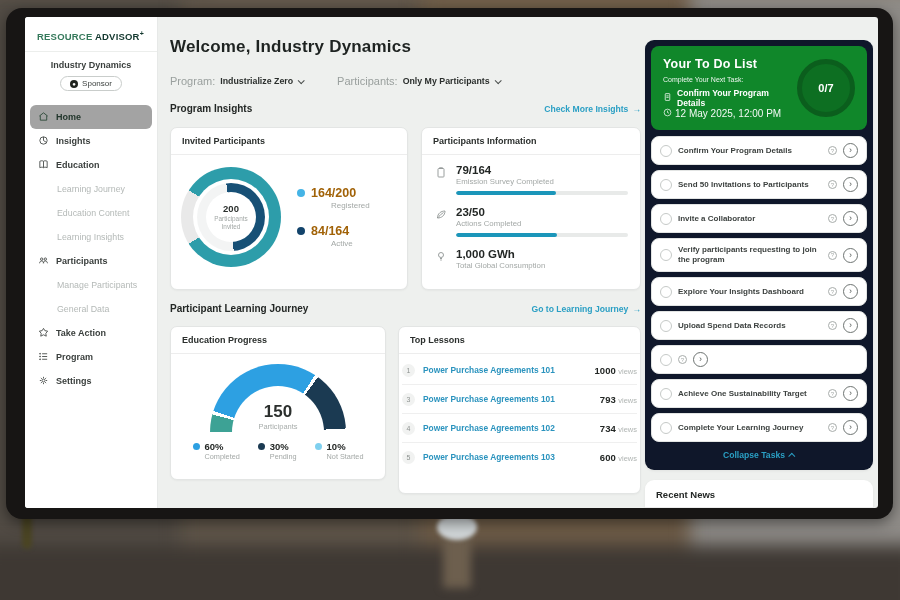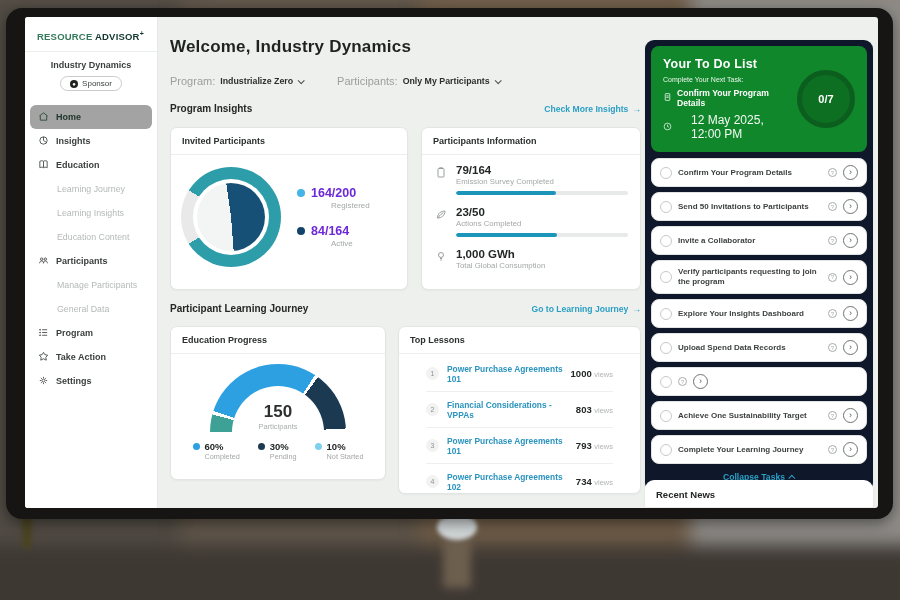--- a/index.html
+++ b/index.html
@@ -57,21 +57,21 @@
   .donut div { position:absolute; border-radius:50%; }
   .d-outer { inset:0; }
   .d-hole1 { inset:12px; background:#fff; }
   .d-inner { inset:16px; }
   .d-hole2 { inset:25px; background:#fff; display:flex; flex-direction:column; align-items:center; justify-content:center; text-align:center; }
   .d-val { font-size:9.5px; font-weight:bold; color:#2b2f2d; }
   .d-lab { font-size:6.4px; color:#a3a8a6; line-height:1.25; margin-top:1px; }
   .legend-col { display:flex; flex-direction:column; gap:14px; }
   .leg { display:flex; gap:6px; align-items:flex-start; }
   .leg .ldot { width:8px; height:8px; border-radius:50%; margin-top:3px; }
-  .leg .lval { font-size:12.5px; font-weight:bold; color:#6d28d9; }
+  .leg .lval { font-size:12.5px; font-weight:bold; color:#a16207; }
   .leg .llab { font-size:8px; color:#a3a8a6; margin-top:1px;padding-left:20px; }
 
   
   .pinfo { padding:9px 12px; display:flex; flex-direction:column; gap:11px; }
   .prow { display:flex; gap:8px; }
   .prow .ic { width:14px; display:flex; justify-content:center; padding-top:2px; }
   .prow .body { flex:1; }
   .prow .v { font-size:11.5px; font-weight:bold; color:#232725; }
   .prow .l { font-size:7.8px; color:#a3a8a6; margin-top:1px; }
   .bar { margin-top:5px; height:4px; border-radius:2px; background:#e8eae9; overflow:hidden; }
@@ -85,35 +85,35 @@
   .gauge-center { margin-top:-30px; text-align:center; position:relative; }
   .g-val { font-size:17px; font-weight:bold; color:#2b2f2d; }
   .g-lab { font-size:7.5px; color:#a8adab; }
   .gauge-legend { display:flex; gap:18px; margin-top:10px; }
   .gl { display:flex; gap:5px; }
   .gl .ldot { width:7px; height:7px; border-radius:50%; margin-top:2px; }
   .gl .lval { font-size:9.5px; font-weight:bold; color:#232725; }
   .gl .llab { font-size:7.3px; color:#a3a8a6; }
 
   
-  .lessons { padding:2px 27px; }
+  .lessons { padding:2px 3px; }
   .lrow { display:flex; align-items:center; gap:8px; padding:7.5px 0; border-bottom:1px solid #efefef; }
   .lrow:last-child { border-bottom:none; }
   .rank { width:13px; height:13px; border-radius:50%; background:#f1f2f1; color:#8d9290; font-size:7px; display:flex; align-items:center; justify-content:center; }
   .ltitle { flex:1; color:#2a93be; font-size:8.4px; font-weight:bold; cursor:pointer; }
   .lviews b { font-size:9.5px; color:#232725; }
   .lviews span { font-size:7.5px; color:#b0b5b3; }
 
   
   .right { position:absolute; left:620px; top:23px; width:228px; background:#0f172a; border-radius:9px; padding:6px; box-shadow:0 1px 3px rgba(0,0,0,.06); }
   .todo-head { background:#10872a; border-radius:8px; padding:11px 12px; color:#fff; display:flex; justify-content:space-between; align-items:center; }
   .todo-head .tt { font-size:12.5px; font-weight:bold; letter-spacing:.2px; }
   .todo-head .sub { font-size:7px; margin-top:5px; opacity:.92; }
   .todo-head .task { font-size:8.6px; font-weight:bold; margin-top:5px; display:flex; gap:5px; align-items:center; }
-  .todo-head .due { font-size:12px; margin-top:5px; display:flex; gap:19px; align-items:center; opacity:.95; }
+  .todo-head .due { font-size:10px; display:flex; gap:3px; align-items:center; opacity:.95; }
   .ring { flex:0 0 auto; width:58px; height:58px; border-radius:50%; background:#0d6f22; border:5px solid #0b5e1d; display:flex; align-items:center; justify-content:center; font-size:11px; font-weight:bold; color:#fff; }
   .tasks { margin-top:6px; display:flex; flex-direction:column; gap:5px; }
   .pill { display:flex; align-items:center; gap:6px; border:1px solid #e2e4e3; border-radius:8px; padding:6px 8px; background:#fff; cursor:pointer; }
   .cbox { flex:0 0 auto; width:12px; height:12px; border-radius:50%; border:1px solid #c6cac8; }
   .ptext { flex:1; font-size:8px; font-weight:bold; color:#3c413f; line-height:1.25; }
   .qmark { flex:0 0 auto; width:9px; height:9px; border-radius:50%; border:1px solid #a7acaa; color:#a7acaa; font-size:6px; display:flex; align-items:center; justify-content:center; }
   .go { flex:0 0 auto; width:15px; height:15px; border-radius:50%; border:1.3px solid #6e7472; color:#555b59; font-size:9px; display:flex; align-items:center; justify-content:center; padding-bottom:1px; }
   .collapse { display:flex; justify-content:center; align-items:center; gap:5px; padding:8px 0 4px 0; color:#2a9fc4; font-size:8.6px; font-weight:bold; cursor:pointer; }
   .chev-up { width:5px; height:5px; border-right:1.5px solid #2a9fc4; border-bottom:1.5px solid #2a9fc4; transform:rotate(-135deg) translateY(-1px); }
   .news { position:absolute; left:620px; top:463px; width:228px; height:45px; background:#fff; border-radius:9px 9px 0 0; box-shadow:0 1px 3px rgba(0,0,0,.06); }
@@ -164,53 +164,53 @@
           <div class="nav-item">
             <span><svg width="11" height="11" viewBox="0 0 24 24" fill="none" stroke="#4a4f4d" stroke-width="2">
                   <path d="M4 5 C7 3.5 10 3.5 12 5 C14 3.5 17 3.5 20 5 V19 C17 17.5 14 17.5 12 19 C10 17.5 7 17.5 4 19 Z M12 5 V19"></path>
                 </svg></span>
             <span>Education</span>
           </div>
           <div class="nav-sub">
               <span>Learning Journey</span>
             </div>
           <div class="nav-sub">
+              <span>Education Content</span>
+            </div>
+          <div class="nav-sub">
               <span>Learning Insights</span>
-            </div>
-          <div class="nav-sub">
-              <span>Education Content</span>
             </div>
           <div class="nav-item">
             <span><svg width="11" height="11" viewBox="0 0 24 24" fill="none" stroke="#4a4f4d" stroke-width="2">
                   <circle cx="8" cy="9" r="2.6"></circle>
                   <circle cx="16" cy="9" r="2.6"></circle>
                   <path d="M3.5 18 C3.5 14.5 6 13 8 13 C10 13 12.5 14.5 12.5 18 M11.5 18 C11.5 14.5 14 13 16 13 C18 13 20.5 14.5 20.5 18"></path>
                 </svg></span>
             <span>Participants</span>
           </div>
           <div class="nav-sub">
               <span>Manage Participants</span>
             </div>
           <div class="nav-sub">
               <span>General Data</span>
             </div>
+          <div class="nav-item">
+            <span><svg width="11" height="11" viewBox="0 0 24 24" fill="none" stroke="#4a4f4d" stroke-width="2">
+                  <path d="M12 3 L15 8 L21 9 L17 14 L18 20 L12 17 L6 20 L7 14 L3 9 L9 8 Z"></path>
+                </svg></span>
+            <span>Take Action</span>
+          </div>
           <div class="nav-item">
             <span><svg width="11" height="11" viewBox="0 0 24 24" fill="none" stroke="#4a4f4d" stroke-width="2">
                   <path d="M9 6 H20 M9 12 H20 M9 18 H20"></path>
                   <circle cx="4.5" cy="6" r="1" fill="#4a4f4d"></circle>
                   <circle cx="4.5" cy="12" r="1" fill="#4a4f4d"></circle>
                   <circle cx="4.5" cy="18" r="1" fill="#4a4f4d"></circle>
                 </svg></span>
             <span>Program</span>
-          </div>
-          <div class="nav-item">
-            <span><svg width="11" height="11" viewBox="0 0 24 24" fill="none" stroke="#4a4f4d" stroke-width="2">
-                  <path d="M12 3 L15 8 L21 9 L17 14 L18 20 L12 17 L6 20 L7 14 L3 9 L9 8 Z"></path>
-                </svg></span>
-            <span>Take Action</span>
           </div>
           <div class="nav-item">
             <span><svg width="11" height="11" viewBox="0 0 24 24" fill="none" stroke="#4a4f4d" stroke-width="2">
                   <circle cx="12" cy="12" r="3.2"></circle>
                   <path d="M12 4v3 M12 17v3 M4 12h3 M17 12h3 M6.3 6.3l2.1 2.1 M15.6 15.6l2.1 2.1 M17.7 6.3l-2.1 2.1 M8.4 15.6l-2.1 2.1"></path>
                 </svg></span>
             <span>Settings</span>
           </div>
         </nav>
       </aside>
@@ -239,20 +239,24 @@
           </span>
         </div>
 
         <div class="card" style="left:0; top:110px; width:238px; height:163px;">
           <div class="card-title">Invited Participants</div>
           <div class="donut-wrap">
             <div class="donut">
               <div class="d-outer" style="background: conic-gradient(from 237.6deg, rgb(233, 233, 233) 0deg, rgb(233, 233, 233) 64.8deg, rgb(45, 157, 170) 64.8deg, rgb(45, 157, 170) 360deg);"></div>
               <div class="d-hole1"></div>
               <div class="d-inner" style="background: conic-gradient(from 352deg, rgb(23, 80, 118) 0deg, rgb(23, 80, 118) 183.6deg, rgb(243, 244, 244) 183.6deg, rgb(243, 244, 244) 360deg);"></div>
+              <div class="d-hole2">
+                <span class="d-val">200</span>
+                <span class="d-lab">Participants Invited</span>
+              </div>
             </div>
             <div class="legend-col">
               <div class="leg">
                 <span class="ldot" id="dot-registered" style="background: rgb(69, 180, 230);"></span>
                 <span>
                   <div class="lval">164/200</div>
                   <div class="llab">Registered</div>
                 </span>
               </div>
               <div class="leg">
@@ -359,25 +363,20 @@
           </div>
         </div>
 
         <div class="card" style="left:228px; top:309px; width:243px; height:168px;">
           <div class="card-title">Top Lessons</div>
           <div class="lessons">
             <div class="lrow">
               <span class="rank">1</span>
               <span class="ltitle">Power Purchase Agreements 101</span>
               <span class="lviews"><b>1000</b> <span>views</span></span>
-            </div>
-            <div class="lrow">
-              <span class="rank">2</span>
-              <span class="ltitle">Financial Considerations - VPPAs</span>
-              <span class="lviews"><b>803</b> <span>views</span></span>
             </div>
             <div class="lrow">
               <span class="rank">3</span>
               <span class="ltitle">Power Purchase Agreements 101</span>
               <span class="lviews"><b>793</b> <span>views</span></span>
             </div>
             <div class="lrow">
               <span class="rank">4</span>
               <span class="ltitle">Power Purchase Agreements 102</span>
               <span class="lviews"><b>734</b> <span>views</span></span>

